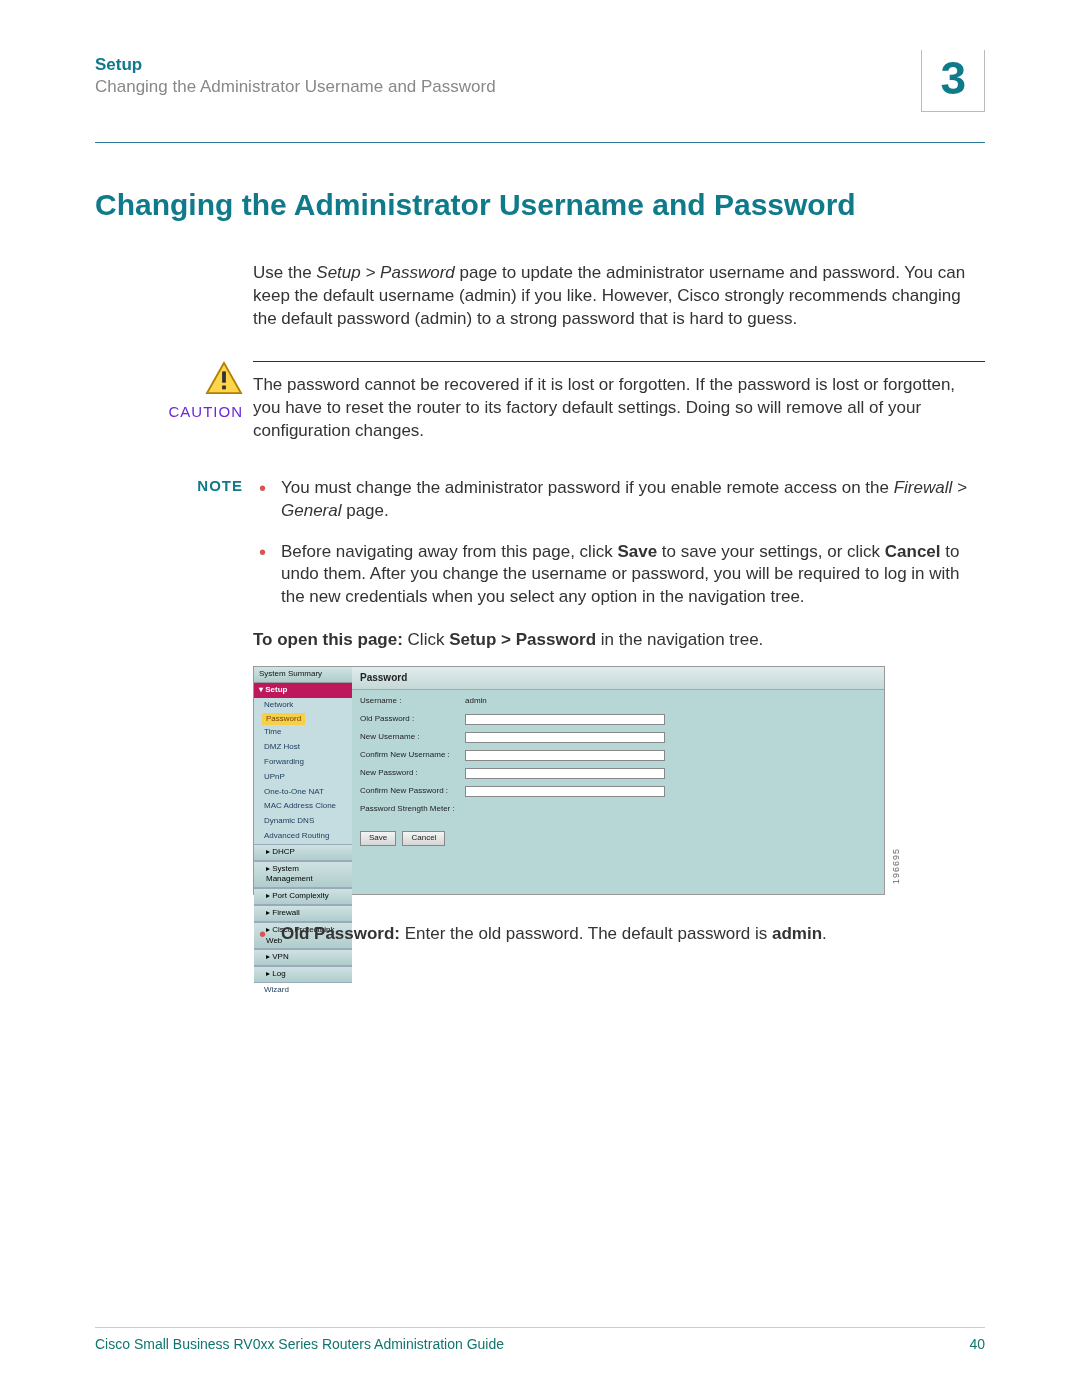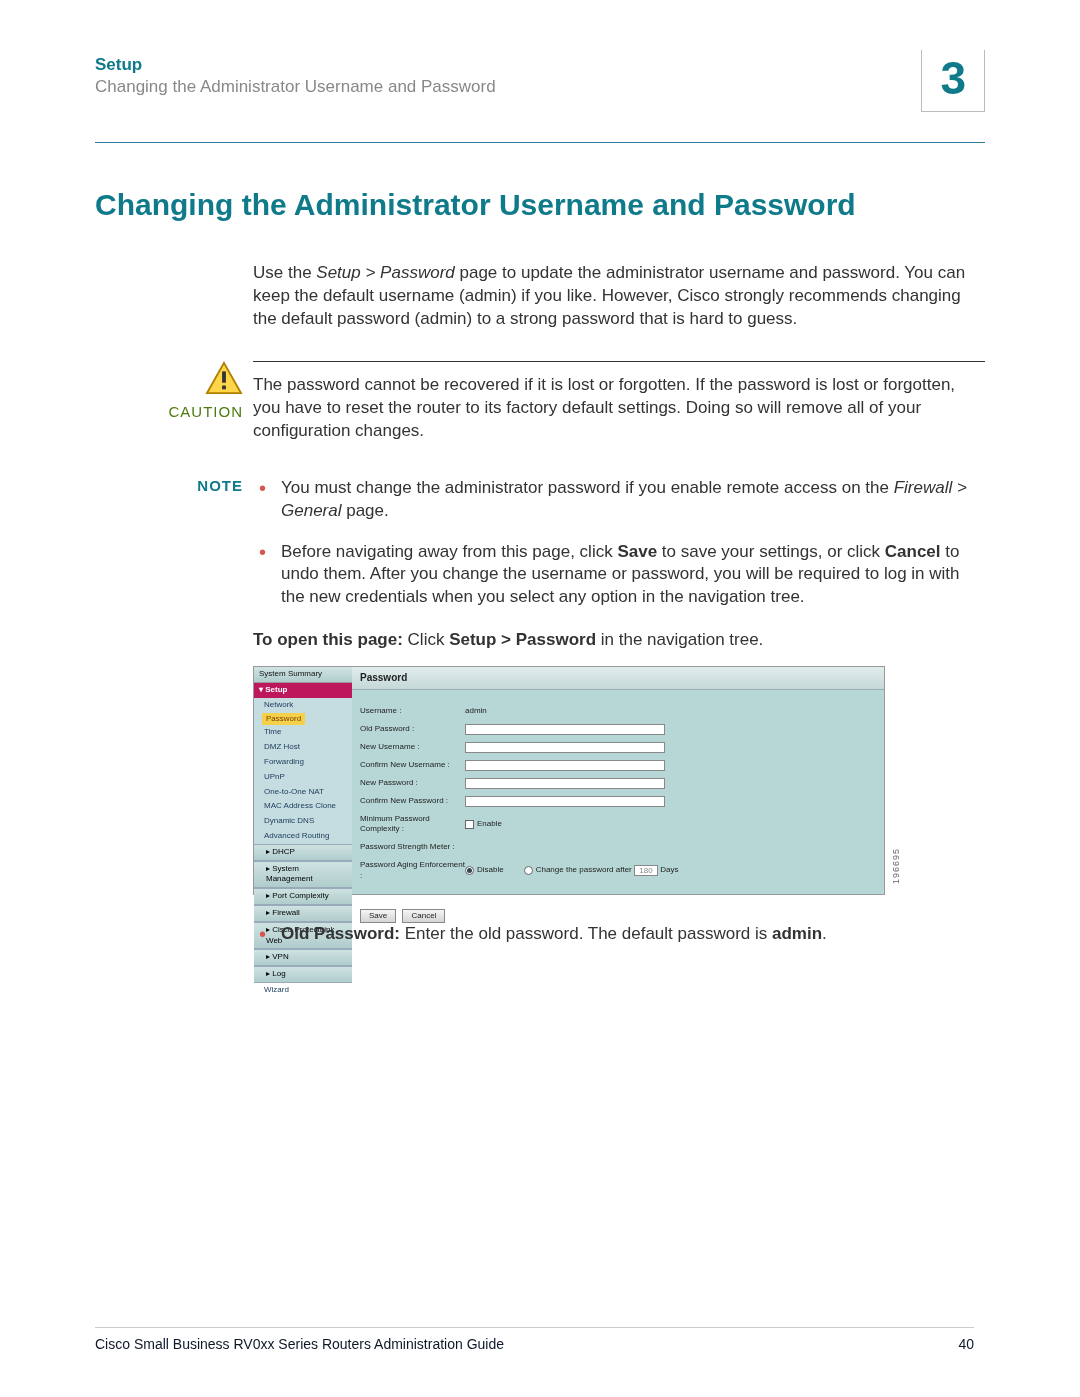--- a/index.html
+++ b/index.html
@@ -67,21 +67,21 @@
     align-items: flex-start;
     margin-top: 30px;
   }
   .label-col {
     width: 158px;
     flex: 0 0 158px;
     text-align: right;
     padding-right: 10px;
   }
   .label-caution {
-    color: #4d7c0f;
+    color: #6d28d9;
     font-size: 15px;
     letter-spacing: 1px;
     margin-top: 0;
   }
   .label-note {
     color: #0e7a8a;
     font-size: 15px;
     font-weight: bold;
     letter-spacing: 1px;
   }
@@ -175,21 +175,21 @@
     padding: 0;
   }
   .sshot-title {
     background: linear-gradient(#e1ecec,#c5d8d8);
     border-bottom: 1px solid #9ab;
     padding: 4px 8px;
     font-weight: bold;
     font-size: 10px;
   }
   .sshot-form {
-    padding: 16px 8px;
+    padding: 6px 8px;
   }
   .frow {
     display: flex;
     align-items: center;
     margin-bottom: 7px;
     font-size: 8px;
   }
   .flabel {
     width: 105px;
     color: #222;
@@ -242,27 +242,27 @@
   .desc-list li::before {
     content: "•";
     color: #d9534f;
     font-size: 20px;
     position: absolute;
     left: 6px;
     top: -2px;
   }
   .footer {
     position: absolute;
-    left: 95px; right: 106px; bottom: 45px;
+    left: 95px; right: 95px; bottom: 45px;
     border-top: 1px solid #ccc;
     padding-top: 8px;
     display: flex;
     justify-content: space-between;
     font-size: 14px;
-    color: #0f172a;
+    color: #0f766e;
   }
 </style>
 </head>
 <body>
 
 <div class="page">
 
   <div class="running-head">
     <div class="rh-left">
       <div class="rh-setup">Setup</div>
@@ -355,36 +355,22 @@
               </div>
             <div class="frow">
                 <div class="flabel">New Password :</div>
                 <div class="finput"></div>
               </div>
             <div class="frow">
                 <div class="flabel">Confirm New Password :</div>
                 <div class="finput"></div>
               </div>
             <div class="frow">
-                <div class="flabel">Minimum Password Complexity :</div>
-                <span class="fcheck"></span>
-                <span>Enable</span>
-              </div>
-            <div class="frow">
                 <div class="flabel">Password Strength Meter :</div>
               </div>
-            <div class="frow">
-              <div class="flabel">Password Aging Enforcement :</div>
-              <span class="fradio sel"></span><span>Disable</span>
-              <span style="width:20px"></span>
-              <span class="fradio"></span>
-              <span>Change the password after</span>&nbsp;
-              <span class="finput small" style="text-align:center;line-height:9px;color:#888;">180</span>&nbsp;
-              <span>Days</span>
-            </div>
           </div>
           <div class="sshot-buttons">
             <span class="sbtn">Save</span>
             <span class="sbtn">Cancel</span>
           </div>
         </div>
         <div class="img-id">196695</div>
       </div>
 
       <ul class="desc-list">

